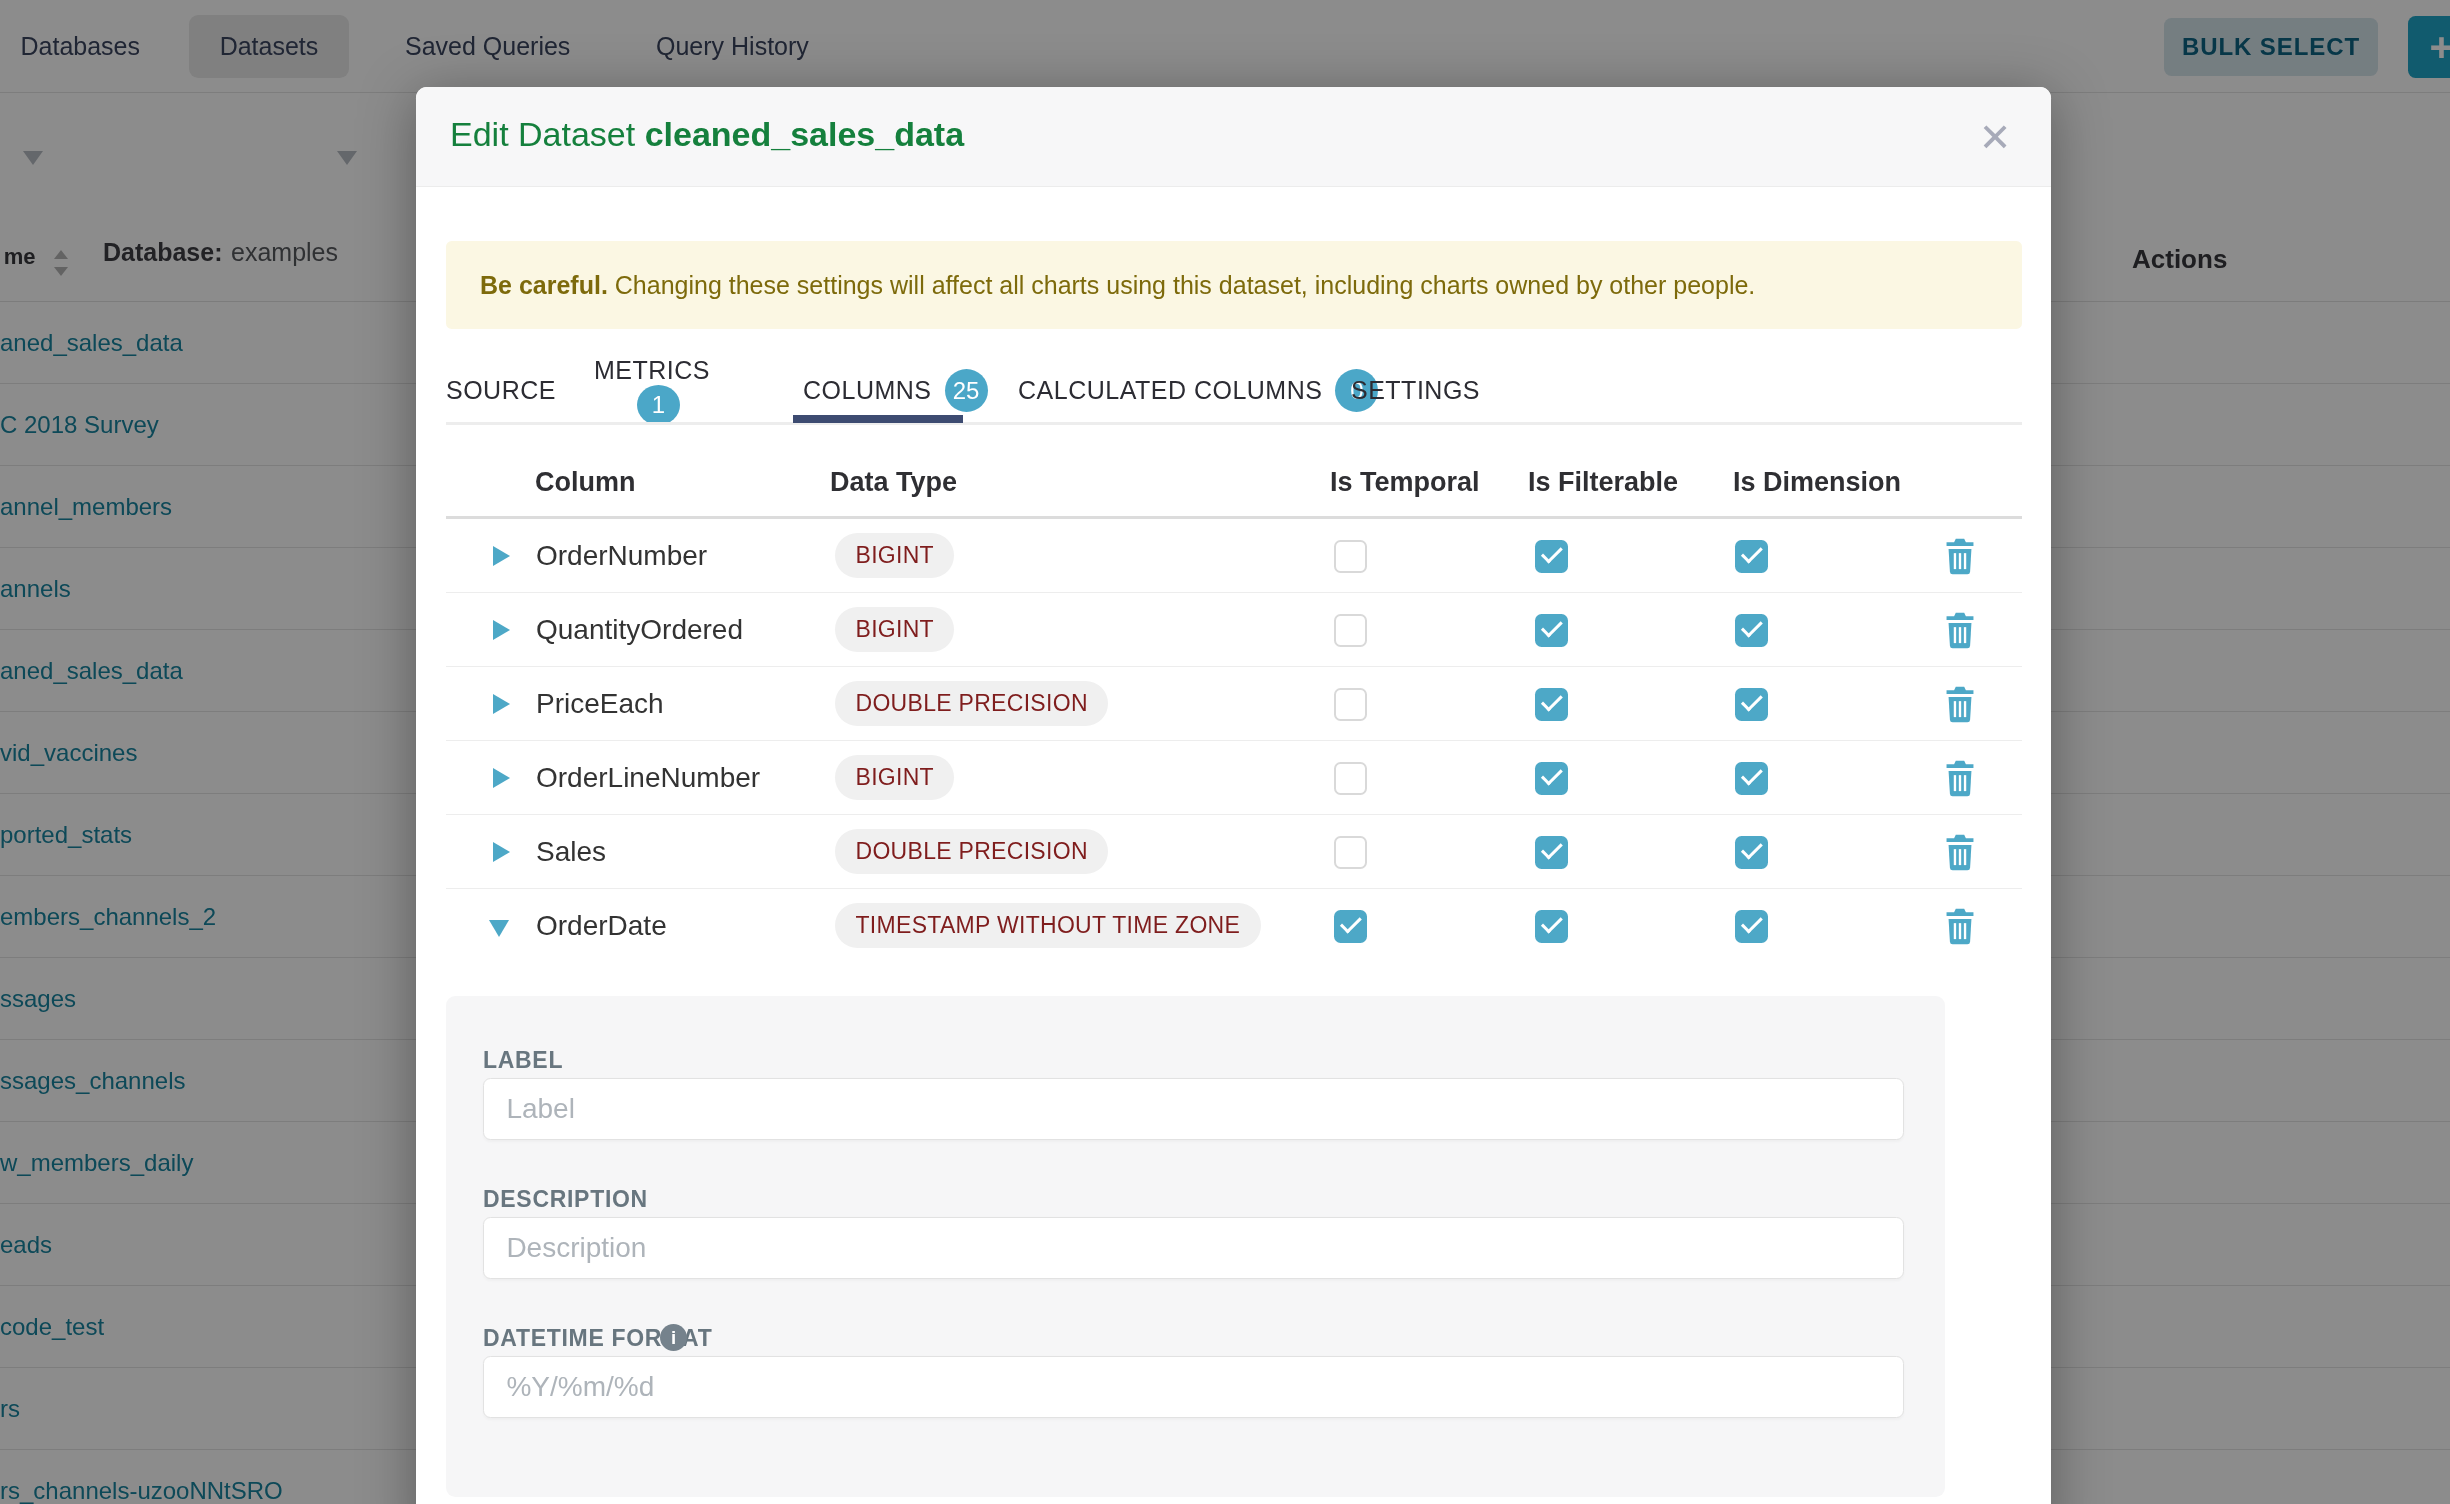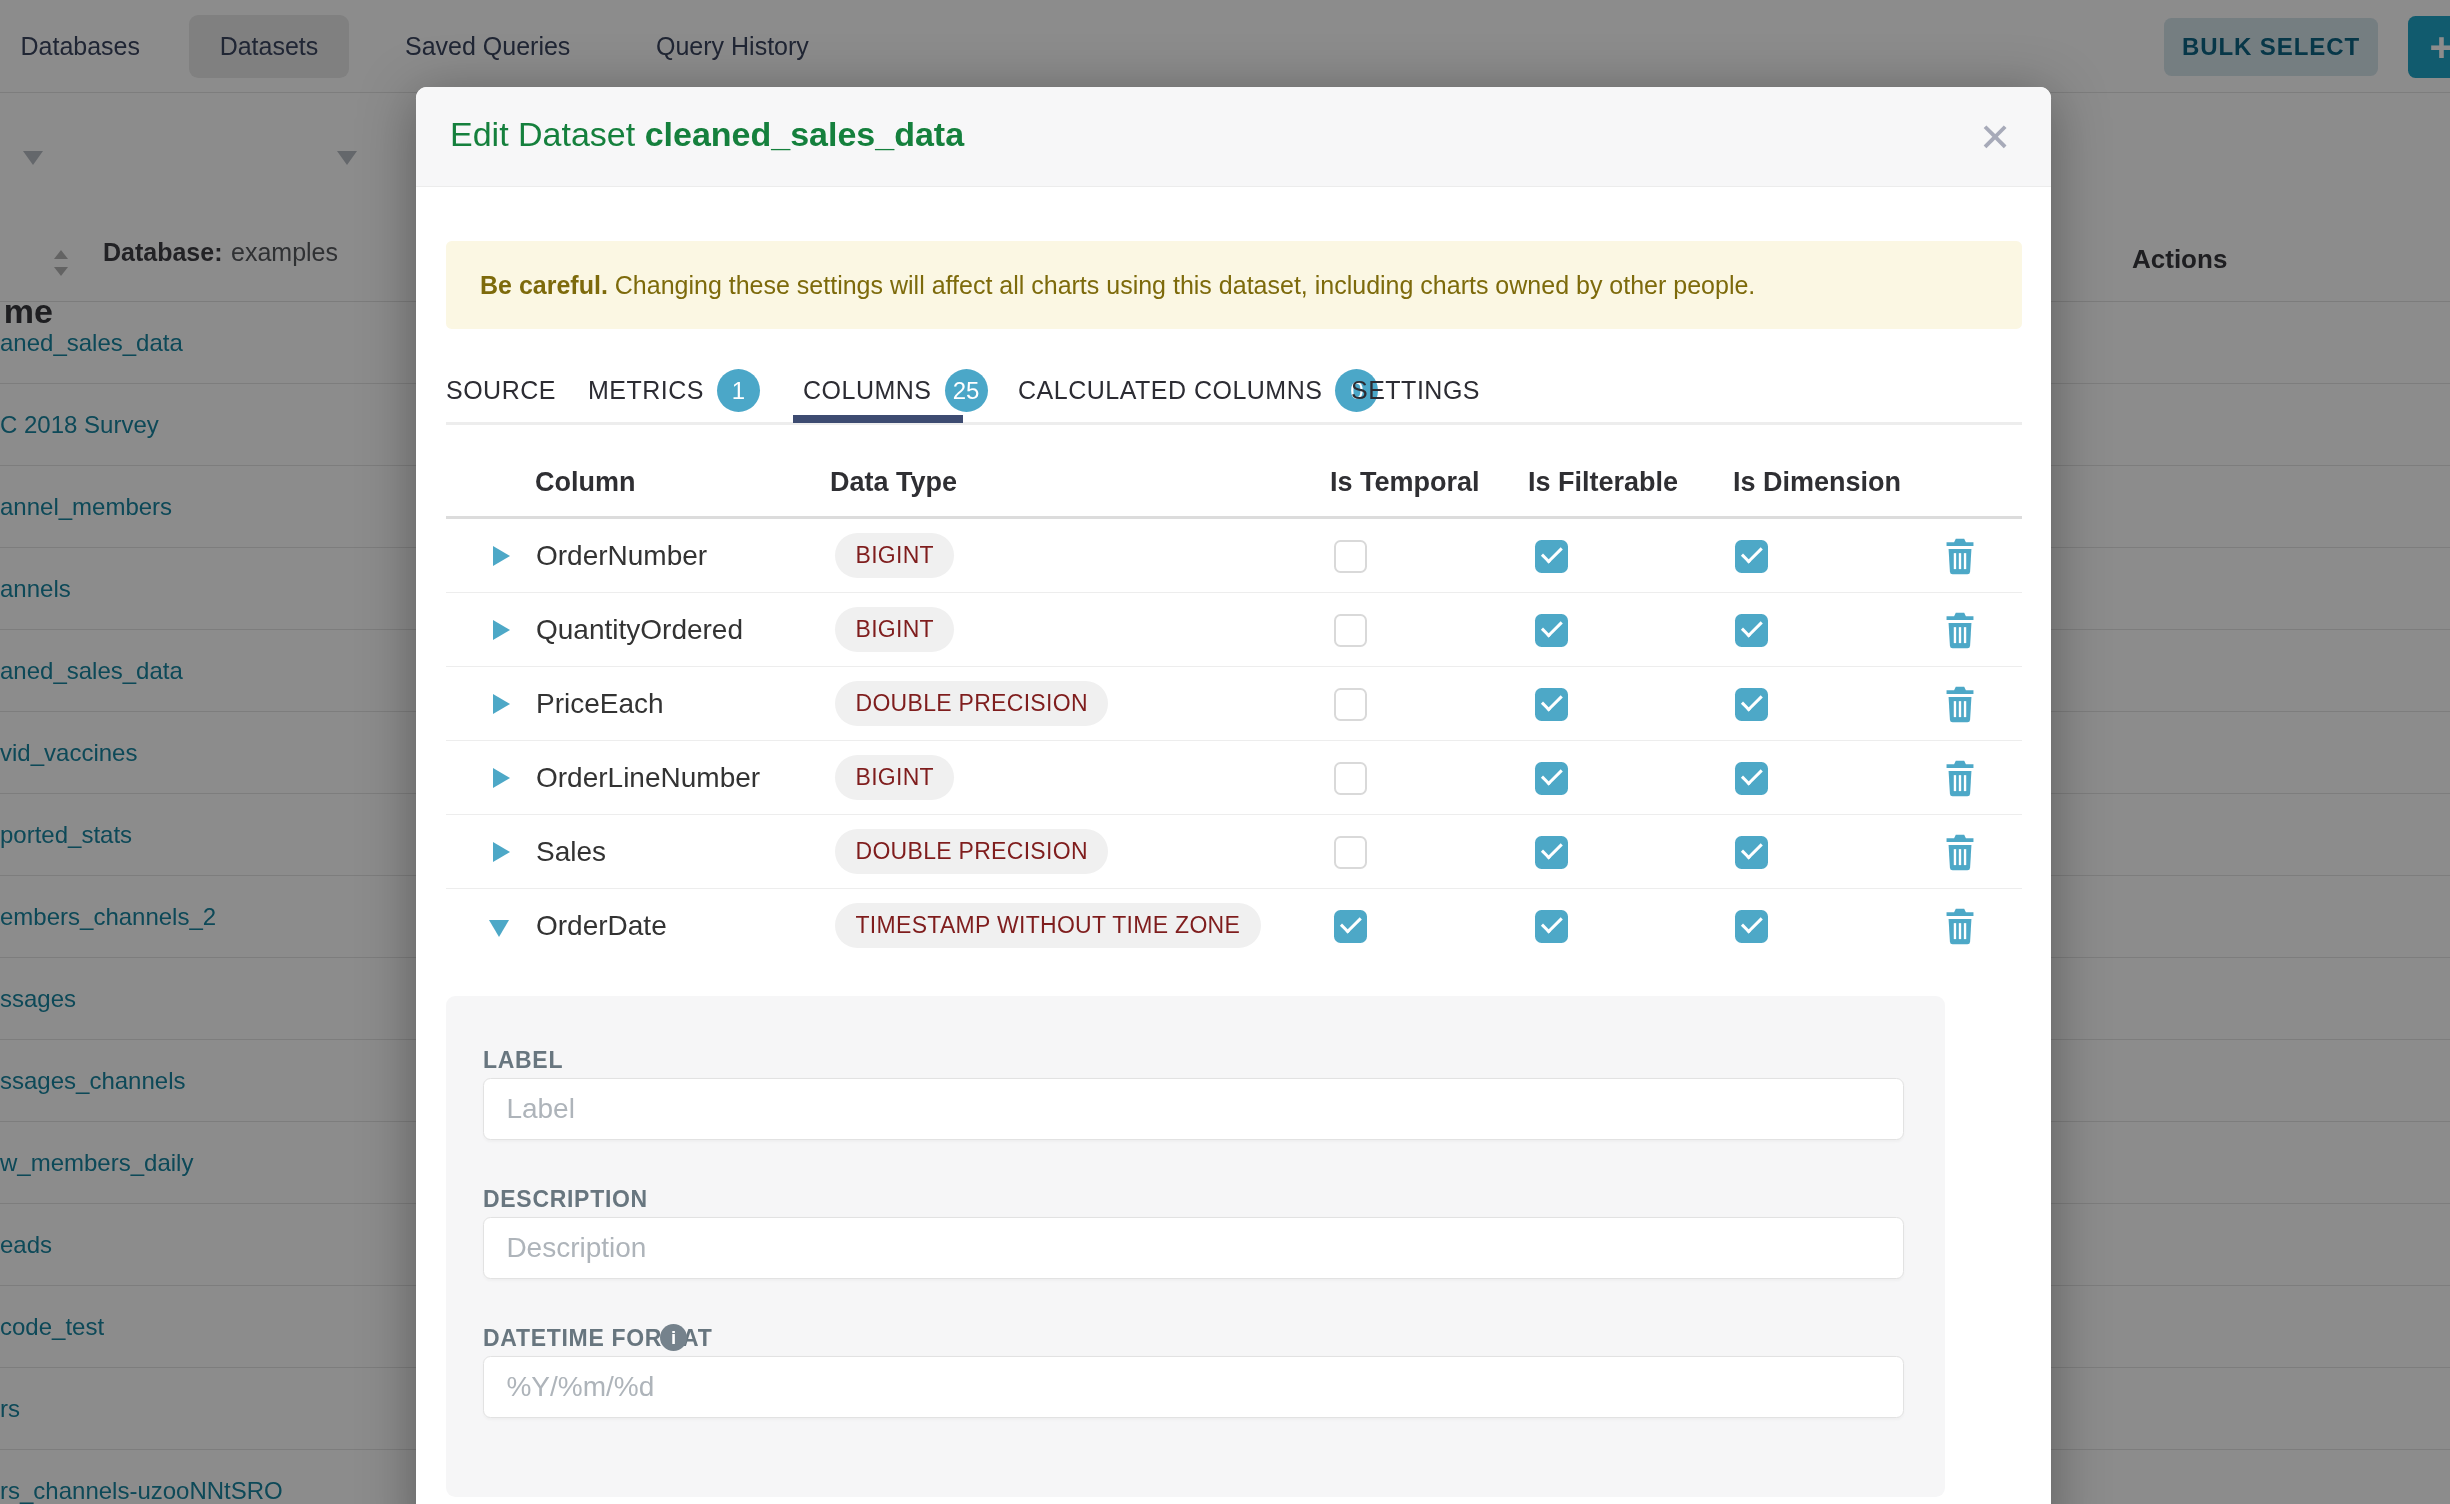--- a/index.html
+++ b/index.html
@@ -13,21 +13,21 @@
   .bulk-btn { position:absolute; left:2164px; top:17.7px; width:214px; height:58px; background:#d5e5ec; border-radius:7.5px; display:flex; align-items:center; justify-content:center; font-size:24px; font-weight:bold; letter-spacing:0.9px; color:#0d6483; }
   .plus-btn { position:absolute; left:2408px; top:16px; width:67px; height:62px; background:#20a7c9; border-radius:7.5px; display:flex; align-items:center; justify-content:center; color:#fff; font-size:41px; font-weight:bold; }
 
   .filterbar { position:absolute; left:0; top:93px; width:2450px; height:129px; background:#fff; }
   .fcaret { position:absolute; width:0; height:0; border-left:10.3px solid transparent; border-right:10.3px solid transparent; border-top:14px solid #b7bcc3; }
   .db-label { position:absolute; left:103px; top:145px; font-size:25px; font-weight:bold; color:#3e3e44; }
   .db-value { position:absolute; left:231px; top:145px; font-size:25px; color:#57595e; }
 
   .bg-table { position:absolute; left:0; top:222px; width:2450px; }
   .bg-head { position:relative; height:80px; border-bottom:1.9px solid #e2e2e2; }
-  .bg-name-h { position:absolute; left:3.7px; top:22.4px; font-size:34px; font-weight:bold; color:#37383c;margin-top:48px; }
+  .bg-name-h { position:absolute; left:3.7px; top:22.4px; font-size:22px; font-weight:bold; color:#37383c; }
   .bg-actions-h { position:absolute; left:2132px; top:22.4px; font-size:26px; font-weight:bold; color:#37383c; }
   .sort-icon { position:absolute; left:54px; top:26px; width:13px; height:30px; }
   .sort-icon i { position:absolute; left:0; width:0; height:0; border-left:7.5px solid transparent; border-right:7.5px solid transparent; }
   .sort-icon .up { top:1.9px; border-bottom:9.3px solid #b5b5b5; }
   .sort-icon .dn { bottom:1.9px; border-top:9.3px solid #b5b5b5; }
   .bg-row { position:relative; height:82px; border-bottom:1.9px solid #e3e3e3; display:flex; align-items:center; }
   .bg-link { font-size:24px; color:#1985a0; text-decoration:none; }
 
   
   .scrim { position:absolute; left:0; top:0; width:2450px; height:1505px; background:rgba(0,0,0,0.45); z-index:5; }
@@ -155,21 +155,21 @@
       <div class="m-title"><span>Edit Dataset </span><b>cleaned_sales_data</b></div>
       <div class="m-close">✕</div>
     </div>
 
     <div class="warn"><b>Be careful.</b><span> Changing these settings will affect all charts using this dataset, including charts owned by other people.</span></div>
 
     <div class="tabs">
       <div class="tab" style="left:30px;">
           <span>SOURCE</span>
         </div>
-      <div class="tab" style="left:172px;">
+      <div class="tab" style="left:178px;flex-direction:column;">
           <span>METRICS</span>
           <span class="badge">1</span>
         </div>
       <div class="tab" style="left:387px;justify-content:center;">
           <span>COLUMNS</span>
           <span class="badge">25</span>
         </div>
       <div class="tab" style="left:602px;">
           <span>CALCULATED COLUMNS</span>
           <span class="badge">0</span>

